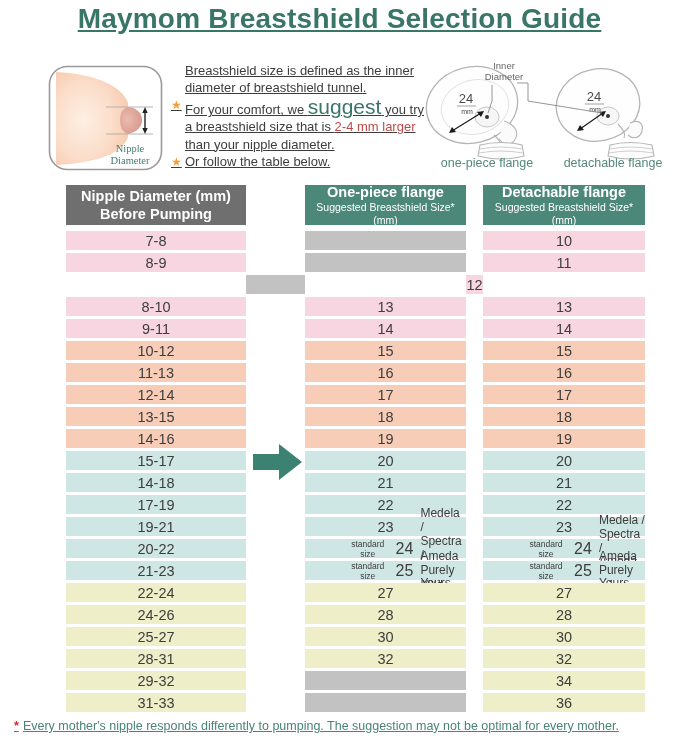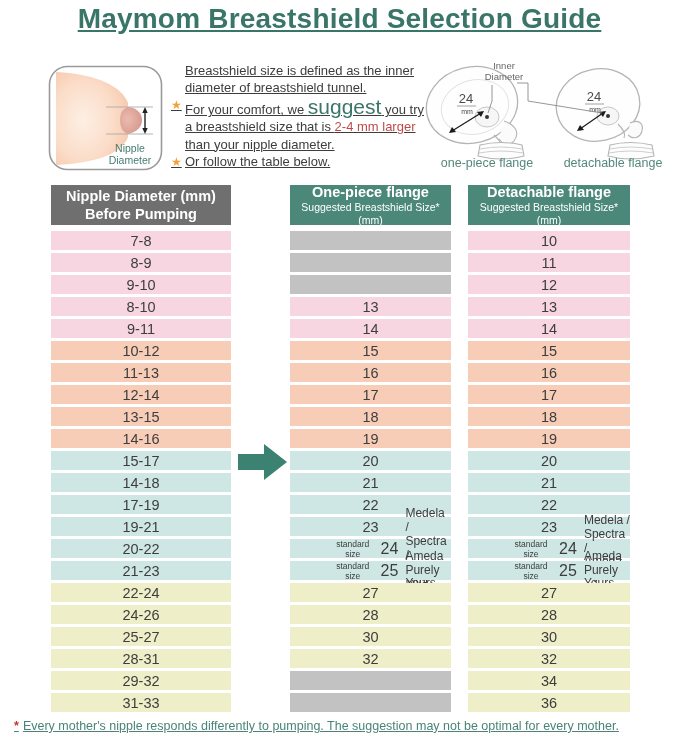--- a/index.html
+++ b/index.html
@@ -11,37 +11,37 @@
   *{margin:0;padding:0;box-sizing:border-box;}
   html,body{width:679px;height:745px;overflow:hidden;background:#fff;
     font-family:"Liberation Sans","DejaVu Sans",sans-serif;color:var(--text-dark);}
   .page{position:relative;width:679px;height:745px;}
 
   .title{margin-top:3px;text-align:center;font-size:28px;font-weight:bold;
     letter-spacing:0.2px;color:var(--title-teal);text-decoration:underline;}
 
   
   .intro{position:absolute;left:0;top:58px;width:679px;height:114px;}
-  .breast-box{position:absolute;left:48px;top:4px;width:115px;height:104px;}
+  .breast-box{position:absolute;left:48px;top:4px;width:115px;height:104px;font-family:Liberation Serif, serif;}
   .intro-text{position:absolute;left:171px;top:1px;width:258px;font-size:13px;line-height:1.32;}
   .intro-row{display:flex;align-items:flex-start;text-decoration:underline;}
   .star-col{width:14px;flex:0 0 14px;color:var(--star-orange);font-size:12px;line-height:1.5;}
   .text-col{flex:1;}
   .suggest{font-size:21px;color:var(--title-teal);line-height:1;}
   .red{color:var(--accent-red);}
 
   .flange-area{position:absolute;left:424px;top:0;width:255px;height:114px;}
   .inner-dia-label{position:absolute;left:49px;top:0;width:62px;text-align:center;
     font-size:9.5px;line-height:1.15;color:#666;}
   .flange-caption{position:absolute;top:95px;width:122px;text-align:center;
     font-size:12.5px;color:#53887B;}
   .cap-one{left:2px;} .cap-det{left:128px;}
 
   
-  .table{position:absolute;left:51px;top:182px;width:579px;}
+  .table{position:absolute;left:66px;top:182px;width:579px;}
   .t-grid{display:grid;grid-template-columns:180px 59px 161px 17px 162px;}
   .t-head{margin-bottom:6px;}
   .h{height:40px;display:flex;flex-direction:column;justify-content:center;align-items:center;
     color:#fff;text-align:center;}
   .h-gray{background:var(--header-gray);}
   .h-teal{background:var(--header-teal);}
   .h-l1{font-size:14.5px;font-weight:bold;line-height:1.25;}
   .h-l2{font-size:10.5px;line-height:1.25;}
   .h-gray .h-l2{font-size:14.5px;font-weight:bold;}
 
@@ -201,21 +201,20 @@
     <div class="cell c-pink">8-9</div>
     <div></div>
     <div class="cell c-empty"></div>
     <div></div>
     <div class="cell c-pink">
             <span class="num">11</span>
           </div>
   </div>
 
   <div class="t-grid t-row">
-    <div class="cell c-pink">9-10</div>
     <div></div>
     <div class="cell c-empty"></div>
     <div></div>
     <div class="cell c-pink">
             <span class="num">12</span>
           </div>
   </div>
 
   <div class="t-grid t-row">
     <div class="cell c-pink">8-10</div>

